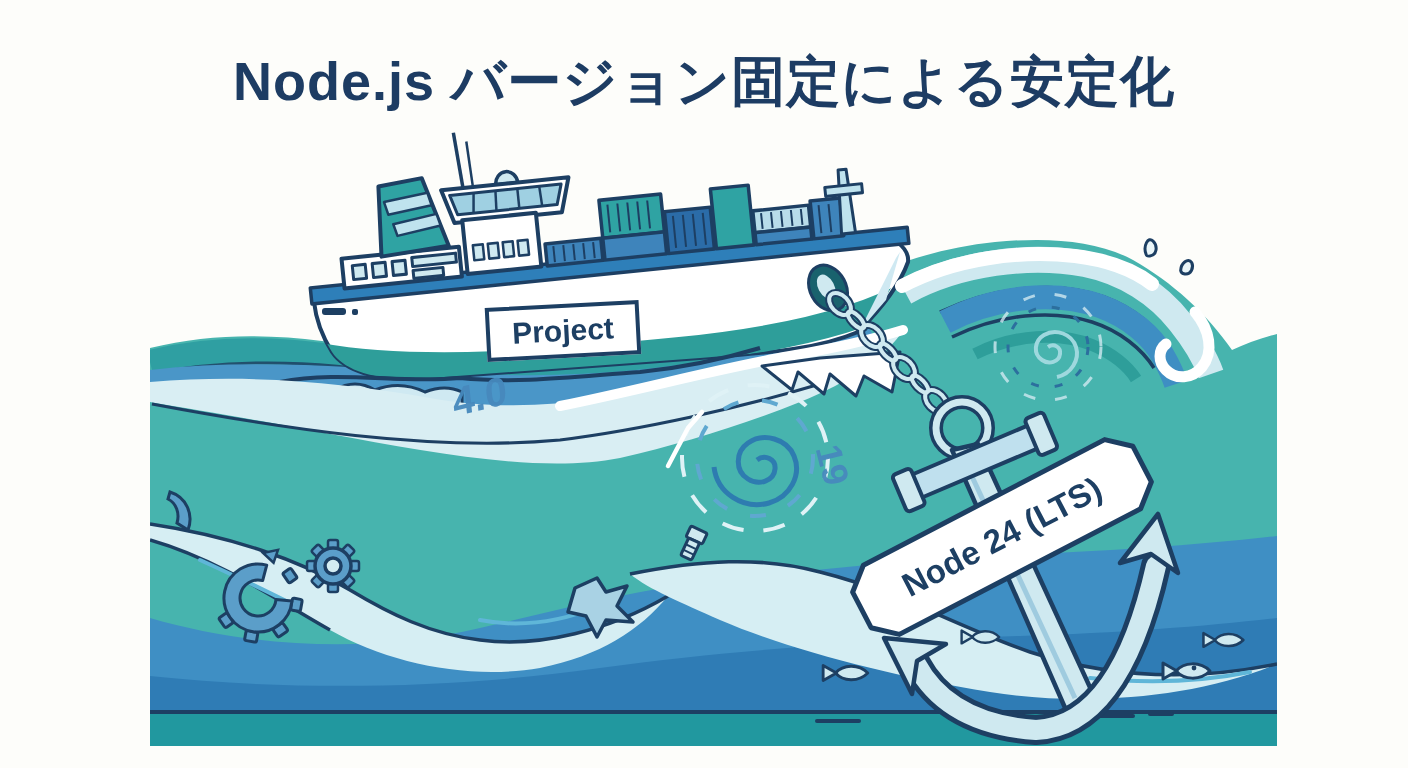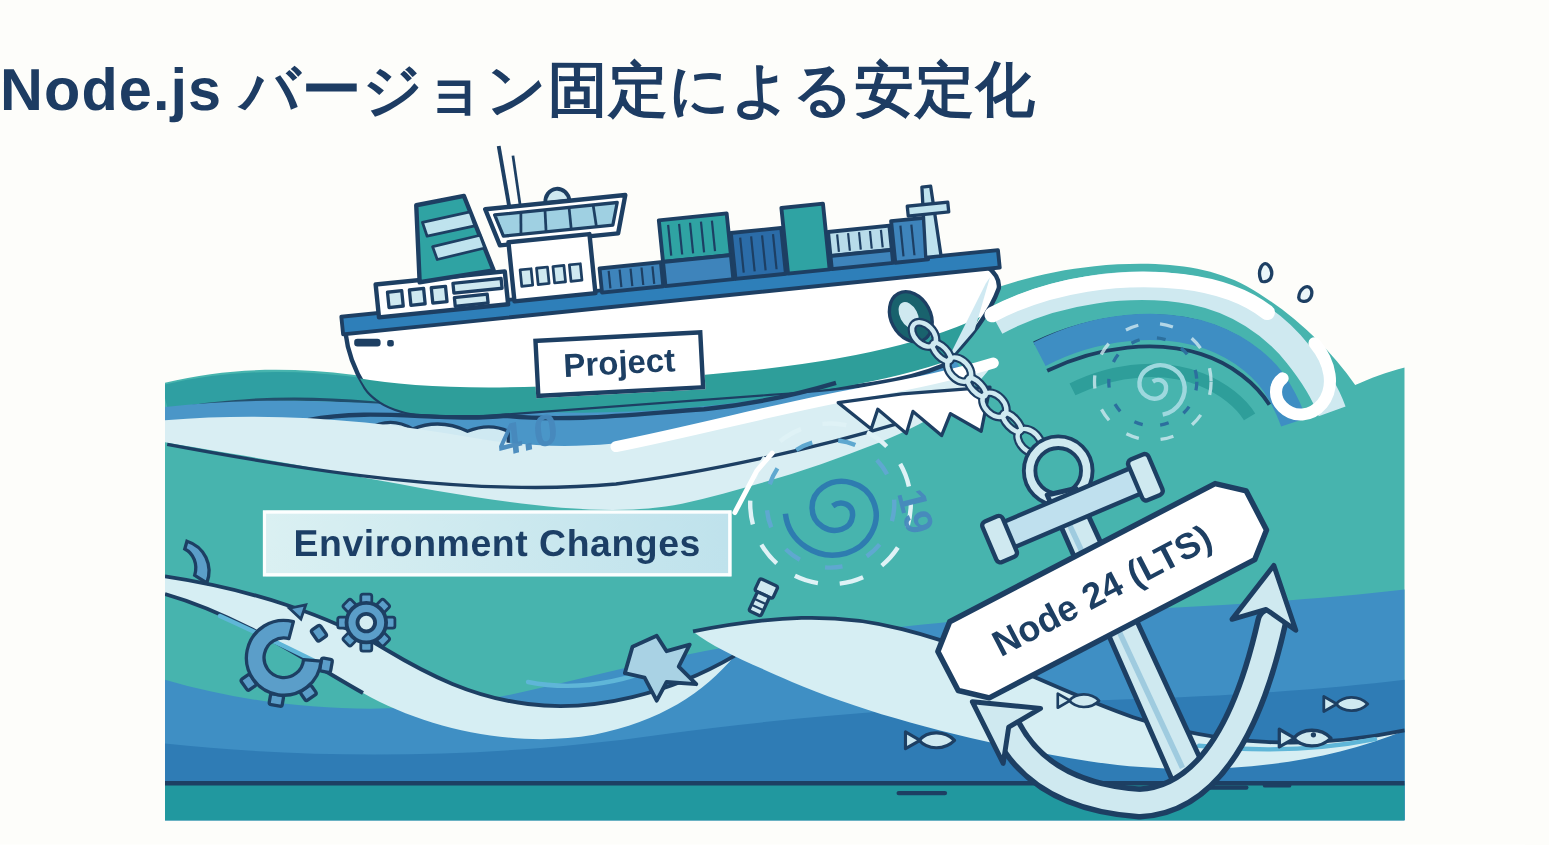--- a/index.html
+++ b/index.html
@@ -2,21 +2,21 @@
 <html><head>
 <meta charset="utf-8">
 <style>
   html,body{margin:0;padding:0;background:#ffffff;}
   .canvas{
     position:relative;width:1408px;height:768px;background:#fdfdfa;overflow:hidden;
     font-family:"Liberation Sans", sans-serif;
   }
   .illustration{position:absolute;left:0;top:0;}
   #title{
-    position:absolute;left:0;right:0;top:46px;text-align:left;
+    position:absolute;left:0;right:0;top:46px;text-align:center;
     font-size:54px;font-weight:700;color:#1d3c63;letter-spacing:1px;
   }
   .overlay{position:absolute;display:flex;align-items:center;justify-content:center;text-align:center;}
   .project-sign{
     left:486px;top:304px;width:146px;height:46px;transform:rotate(-3deg);
     background:#ffffff;border:4px solid #1d3f63;color:#1d3f63;
     font-size:30px;font-weight:600;
   }
   .env-label{
     left:239px;top:464px;width:420px;height:54px;
@@ -313,23 +313,20 @@
     <path d="M1182,272 C1180,265 1185,257 1190,261 C1194,265 1193,273 1187,274 C1184,274.5 1183,274 1182,272 Z" transform="rotate(18 1186 267)"></path>
   </g>
 </svg>
 
 <div id="title">Node.js バージョン固定による安定化</div>
 
 <div class="overlay project-sign">
   <span>Project</span>
 </div>
 
-<div class="overlay env-label">
-  <span>Environment Changes</span>
-</div>
 
 <div class="overlay node-banner-text">
   <span>Node 24 (LTS)</span>
 </div>
 
 <div class="drift-num num-40">4.0</div>
 <div class="drift-num num-19">19</div>
 
 </div>
 

